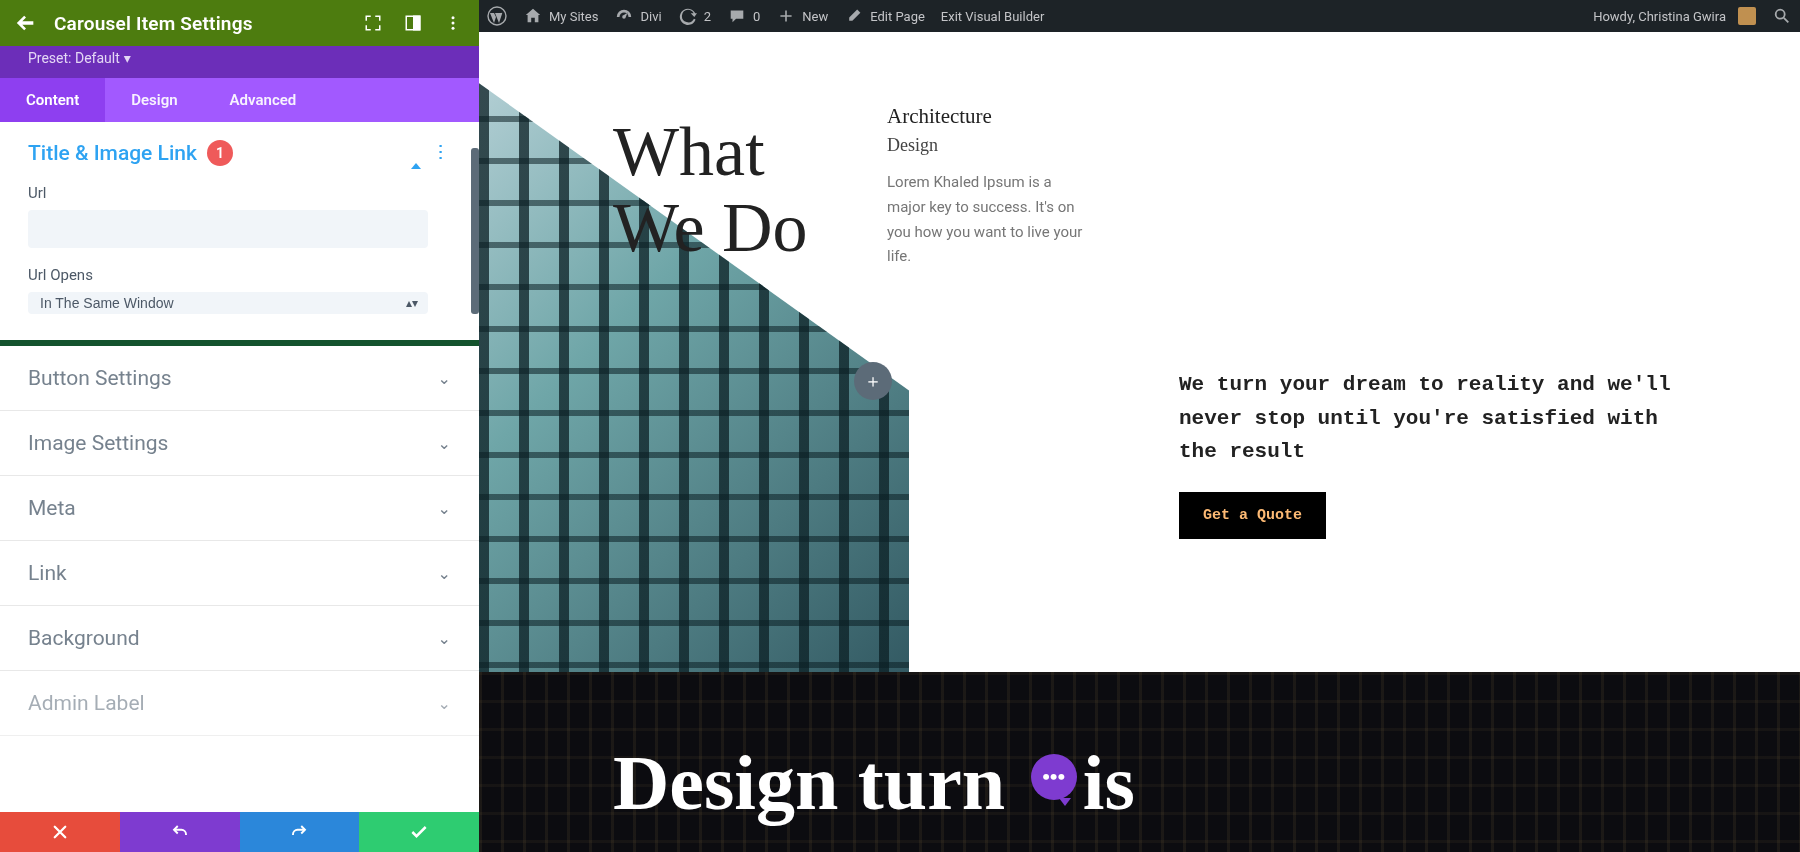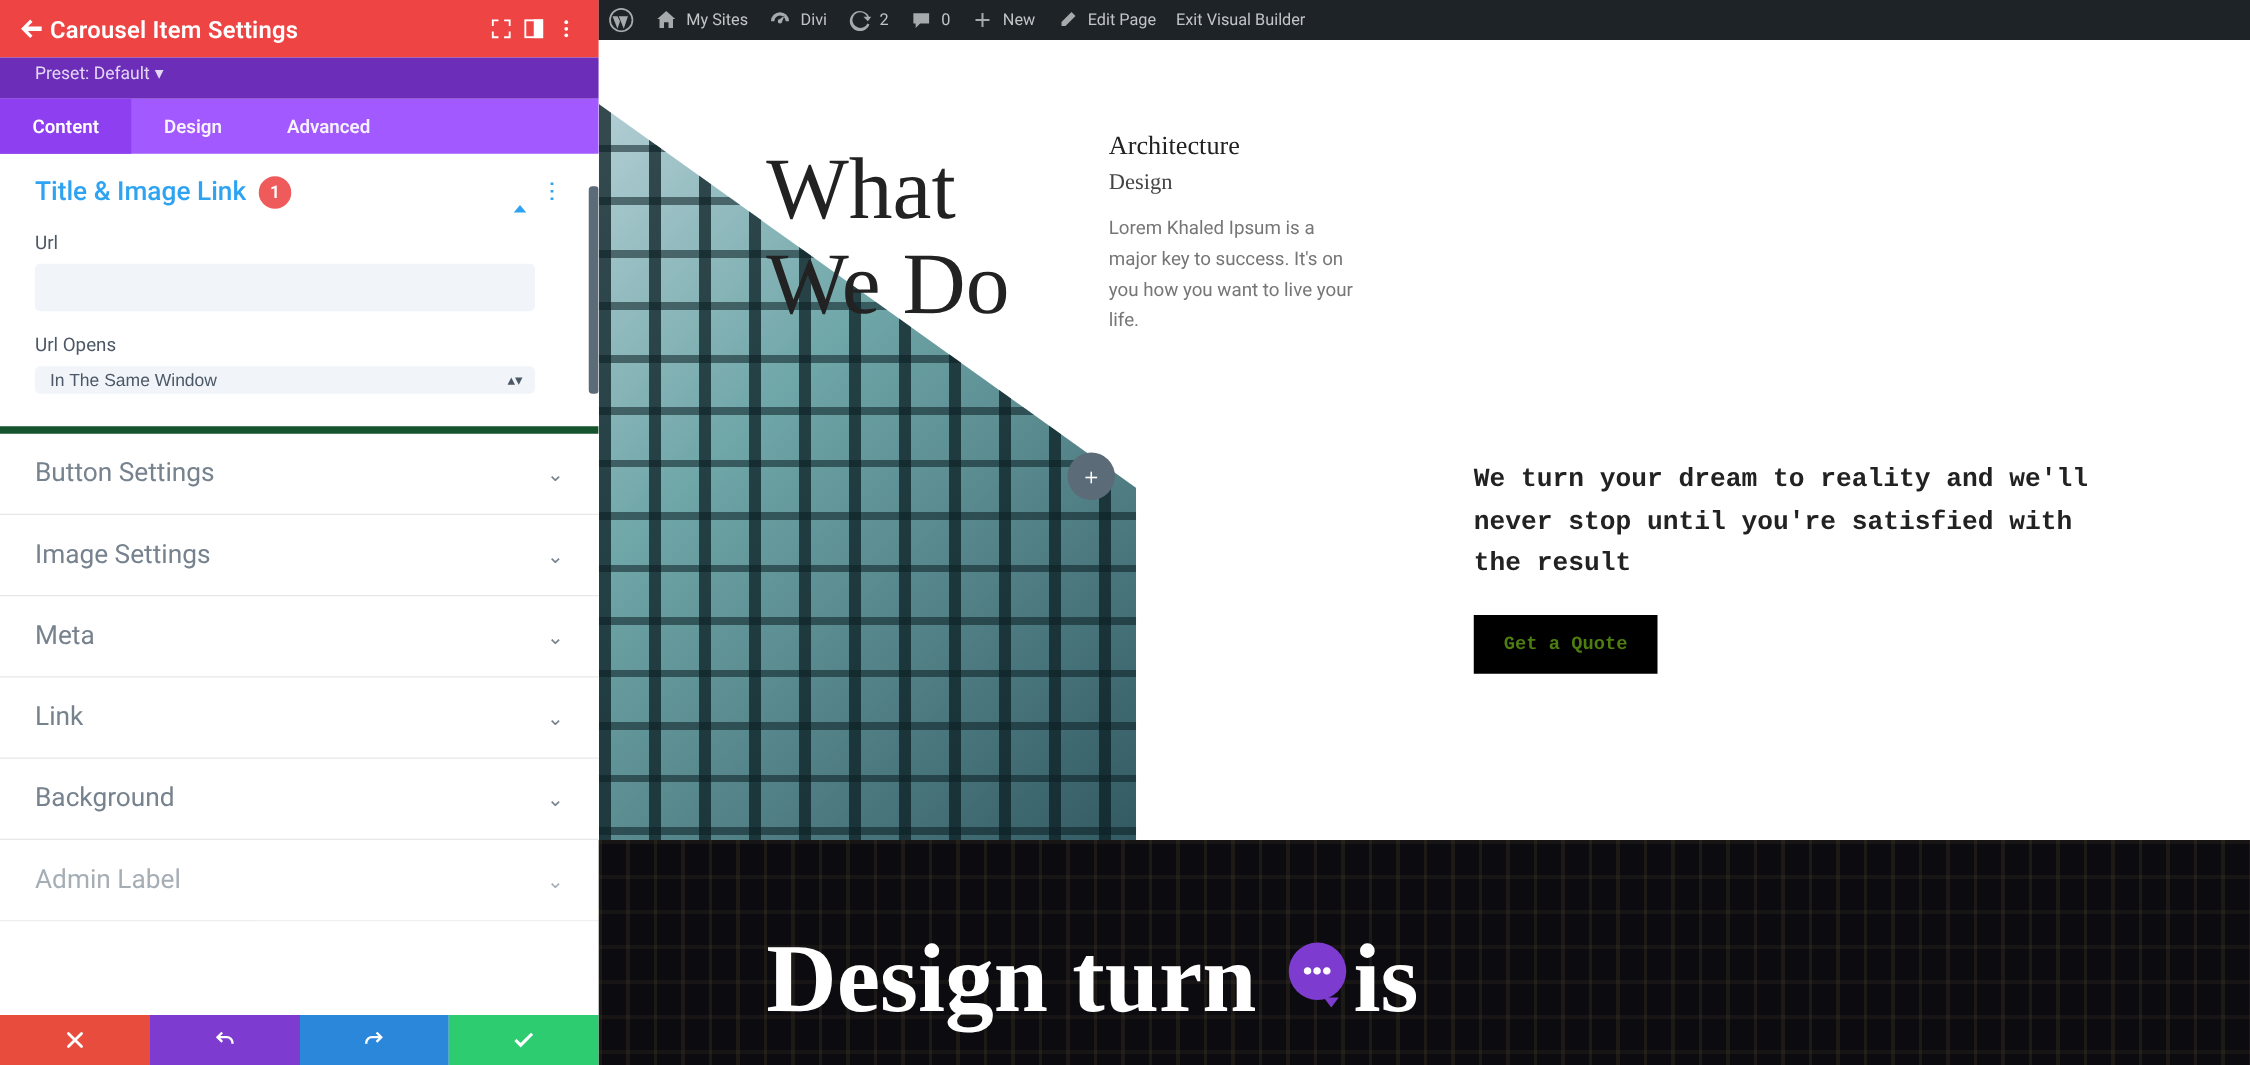--- a/index.html
+++ b/index.html
@@ -7,21 +7,21 @@
 
 
 .wp-adminbar { position: absolute; top: 0; left: 479px; right: 0; height: 32px; background: #1d2327; color: #c3c4c7; display: flex; align-items: center; font-size: 13px; z-index: 100; }
 .wp-adminbar .abitem { display: flex; align-items: center; padding: 0 8px; height: 32px; cursor: pointer; gap: 6px; }
 .wp-adminbar .ab-right { margin-left: auto; display: flex; align-items: center; }
 .wp-adminbar .icon { width: 20px; height: 20px; display: inline-flex; align-items: center; justify-content: center; }
 .avatar-sq { width: 18px; height: 18px; background: #c09050; border-radius: 2px; margin-left: 6px; }
 
 
 .settings-panel { position: absolute; left: 0; top: 0; width: 479px; height: 852px; background: #fff; display: flex; flex-direction: column; }
-.sp-header { background: #ef4444; color: #fff; height: 46px; display: flex; align-items: center; padding: 0 14px; gap: 2px; }
+.sp-header { background: #4d7c0f; color: #fff; height: 46px; display: flex; align-items: center; padding: 0 14px; gap: 16px; }
 .sp-header .title { font-size: 19px; font-weight: 600; letter-spacing: .2px; }
 .sp-header .hicon { width: 24px; height: 24px; display: inline-flex; align-items: center; justify-content: center; cursor: pointer; color: #fff; }
 .sp-header .spacer { flex: 1; }
 .sp-preset { background: #6c2eb9; color: #e4d7f5; font-size: 14px; padding: 4px 28px 12px; display: flex; align-items: center; gap: 4px; text-align: right; }
 .sp-tabs { background: #a259ff; display: flex; height: 44px; }
 .sp-tabs .tab { flex: none; padding: 0 26px; display: flex; align-items: center; color: #fff; font-size: 15px; font-weight: 600; cursor: pointer; }
 .sp-tabs .tab.active { background: #8e3ff0; }
 .sp-tabs .tab.inactive { opacity: .92; }
 
 .sp-body { flex: 1; overflow: auto; position: relative; }
@@ -67,21 +67,21 @@
     repeating-linear-gradient(to right, rgba(10,30,35,.75) 0 10px, rgba(255,255,255,0) 10px 40px),
     repeating-linear-gradient(to bottom, rgba(10,30,35,.55) 0 6px, rgba(255,255,255,0) 6px 42px);
 }
 .heading { position: absolute; left: 134px; top: 82px; font-family: Georgia, "Times New Roman", serif; font-size: 70px; font-weight: 400; line-height: 1.08; color: #222; }
 .card { position: absolute; left: 408px; top: 72px; width: 200px; background: #fff; }
 .card h3 { font-family: Georgia, serif; font-size: 21px; font-weight: 400; color: #222; margin-bottom: 6px; }
 .card h4 { font-family: Georgia, serif; font-size: 18px; font-weight: 400; color: #444; margin-bottom: 14px; }
 .card p { font-size: 15px; color: #767676; line-height: 1.65; }
 .add-btn { position: absolute; left: 375px; top: 330px; width: 38px; height: 38px; border-radius: 50%; background: #5c6b78; color: #fff; display: flex; align-items: center; justify-content: center; font-size: 18px; cursor: pointer; }
 .pitch { position: absolute; left: 700px; top: 336px; width: 520px; font-family: "Courier New", monospace; font-size: 21px; font-weight: 700; line-height: 1.6; color: #222; }
-.quote-btn { position: absolute; left: 700px; top: 460px; background: #000; color: #4d7c0f; font-family: "Courier New", monospace; font-weight: 700; font-size: 15px; padding: 15px 24px; cursor: pointer; border: none; }
+.quote-btn { position: absolute; left: 700px; top: 460px; background: #000; color: #fdba74; font-family: "Courier New", monospace; font-weight: 700; font-size: 15px; padding: 15px 24px; cursor: pointer; border: none; }
 
 .dark-section { position: absolute; left: 0; top: 640px; right: 0; height: 180px; background: #0c0c10; overflow: hidden; }
 .dark-section::before { content: ""; position: absolute; inset: 0;
   background-image:
     repeating-linear-gradient(to right, rgba(120,100,60,.15) 0 3px, rgba(0,0,0,0) 3px 22px),
     repeating-linear-gradient(to bottom, rgba(120,100,60,.10) 0 3px, rgba(0,0,0,0) 3px 28px);
 }
 .dark-heading { position: absolute; left: 134px; top: 66px; font-family: Georgia, serif; font-size: 78px; font-weight: 700; color: #fff; letter-spacing: 0px; display: flex; align-items: center; gap: 0; }
 .bubble { width: 46px; height: 46px; border-radius: 50%; background: #7e3bd0; color: #fff; display: inline-flex; align-items: center; justify-content: center; font-size: 22px; margin: 0 6px; position: relative; top: -6px; }
 .bubble::after { content: ""; position: absolute; bottom: -6px; right: 6px; width: 0; height: 0; border-left: 6px solid transparent; border-right: 6px solid transparent; border-top: 8px solid #7e3bd0; }
@@ -144,20 +144,34 @@
     <span class="icon">
       <svg viewBox="0 0 20 20" width="16" height="16" fill="#a7aaad">
           <path d="M14 2l4 4-10 10H4v-4z"></path>
         </svg>
     </span>
     <span>Edit Page</span>
   </div>
   <div class="abitem">
     <span>Exit Visual Builder</span>
   </div>
+  <div class="ab-right">
+    <div class="abitem">
+      <span>Howdy, Christina Gwira</span>
+      <span class="avatar-sq"></span>
+    </div>
+    <div class="abitem">
+      <span class="icon">
+        <svg viewBox="0 0 20 20" width="18" height="18" fill="#a7aaad">
+            <circle cx="8" cy="8" r="5" fill="none" stroke="#a7aaad" stroke-width="2"></circle>
+            <path d="M12 12l5 5" stroke="#a7aaad" stroke-width="2"></path>
+          </svg>
+      </span>
+    </div>
+  </div>
 </div>
 
 <div class="settings-panel">
   <div class="sp-header">
     <span class="hicon">
       <svg viewBox="0 0 24 24" width="22" height="22" fill="#fff">
           <path d="M10 4l2 2-4 4h12v4H8l4 4-2 2-8-8z"></path>
         </svg>
     </span>
     <span class="title">Carousel Item Settings</span>

